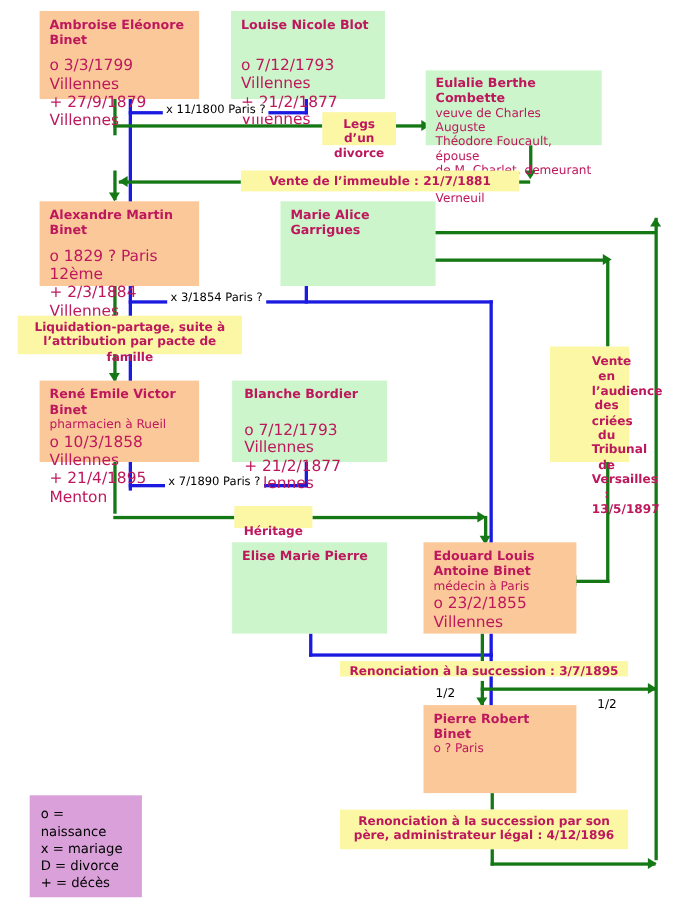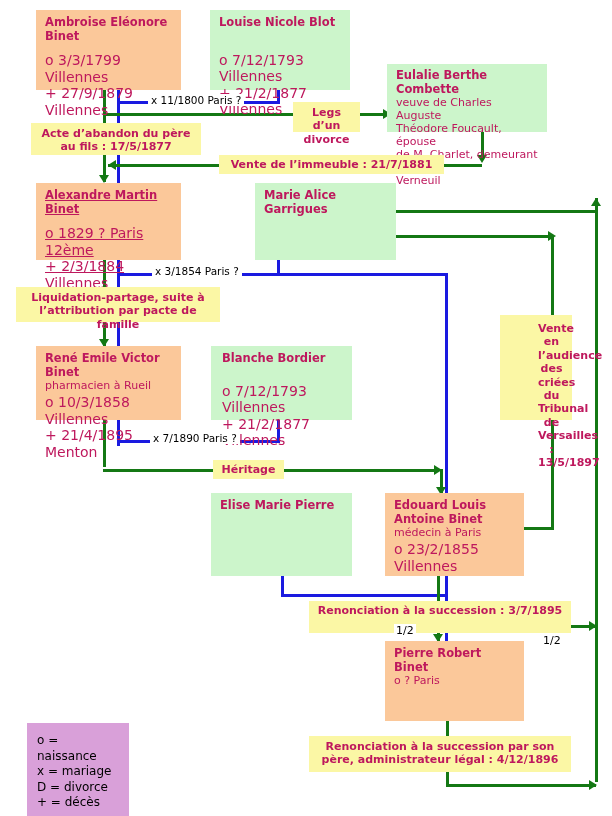--- a/index.html
+++ b/index.html
@@ -199,21 +199,21 @@
   </div>
 
   <div class="box person female" style="left:387px;top:64px;width:160px;height:68px;padding-top:5px;">
     <div class="p-name">Eulalie Berthe Combette</div>
     <div class="p-occ">veuve de Charles Auguste
 Théodore Foucault, épouse
 de M. Charlet, demeurant à
 Verneuil</div>
   </div>
 
-  <div class="box person male" style="left:36px;top:183px;width:145px;height:77px;text-decoration:underline;">
+  <div class="box person male" style="left:36px;top:183px;width:145px;height:77px;">
     <div class="p-name">Alexandre Martin
 Binet</div>
     <div class="p-dates">o 1829 ? Paris 12ème
 + 2/3/1884 Villennes</div>
   </div>
 
   <div class="box person female" style="left:211px;top:183px;width:141px;height:77px;margin-left:44px;">
     <div class="p-name">Marie Alice Garrigues</div>
   </div>
 
@@ -240,41 +240,39 @@
 Antoine Binet</div>
     <div class="p-occ">médecin à Paris</div>
     <div class="p-dates tight">o 23/2/1855 Villennes</div>
   </div>
 
   <div class="box person male" style="left:385px;top:641px;width:139px;height:80px;">
     <div class="p-name">Pierre Robert Binet</div>
     <div class="p-occ">o ? Paris</div>
   </div>
 
-  <div class="box event" style="left:31px;top:123px;width:170px;height:32px;">Acte d’abandon du père
-au fils : 17/5/1877</div>
 
   <div class="box event" style="left:293px;top:102px;width:67px;height:30px;">Legs d’un
 divorce</div>
 
-  <div class="box event" style="left:219px;top:155px;width:225px;height:19px;padding-top:3px;">Vente de l’immeuble : 21/7/1881</div>
+  <div class="box event" style="left:219px;top:155px;width:253px;height:19px;padding-top:3px;">Vente de l’immeuble : 21/7/1881</div>
 
   <div class="box event" style="left:16px;top:287px;width:204px;height:35px;">Liquidation-partage, suite à
 l’attribution par pacte de famille</div>
 
   <div class="box event" style="left:500px;top:315px;width:72px;height:105px;padding-top:7px;padding-left:38px;">Vente en
 l’audience
 des criées du
 Tribunal de
 Versailles :
 13/5/1897</div>
 
-  <div class="box event" style="left:213px;top:460px;width:71px;height:19px;padding-top:3px;">Héritage</div>
-
-  <div class="box event" style="left:309px;top:601px;width:262px;height:32px;padding-top:3px;">Renonciation à la succession : 3/7/1895</div>
+  <div class="box event" style="left:213px;top:460px;width:71px;height:19px;padding-top:16px;">Héritage</div>
+
+  <div class="box event" style="left:309px;top:601px;width:262px;height:14px;padding-top:3px;">Renonciation à la succession : 3/7/1895</div>
 
   <div class="box event" style="left:309px;top:736px;width:262px;height:36px;">Renonciation à la succession par son
 père, administrateur légal : 4/12/1896</div>
 
   <div class="mlabel" style="left:148px;top:94px;">x 11/1800 Paris ?</div>
   <div class="mlabel" style="left:152px;top:265px;">x 3/1854 Paris ?</div>
   <div class="mlabel" style="left:150px;top:432px;">x 7/1890 Paris ?</div>
 
   <div class="frac" style="left:394px;top:624px;">1/2</div>
   <div class="frac" style="left:541px;top:634px;">1/2</div>

